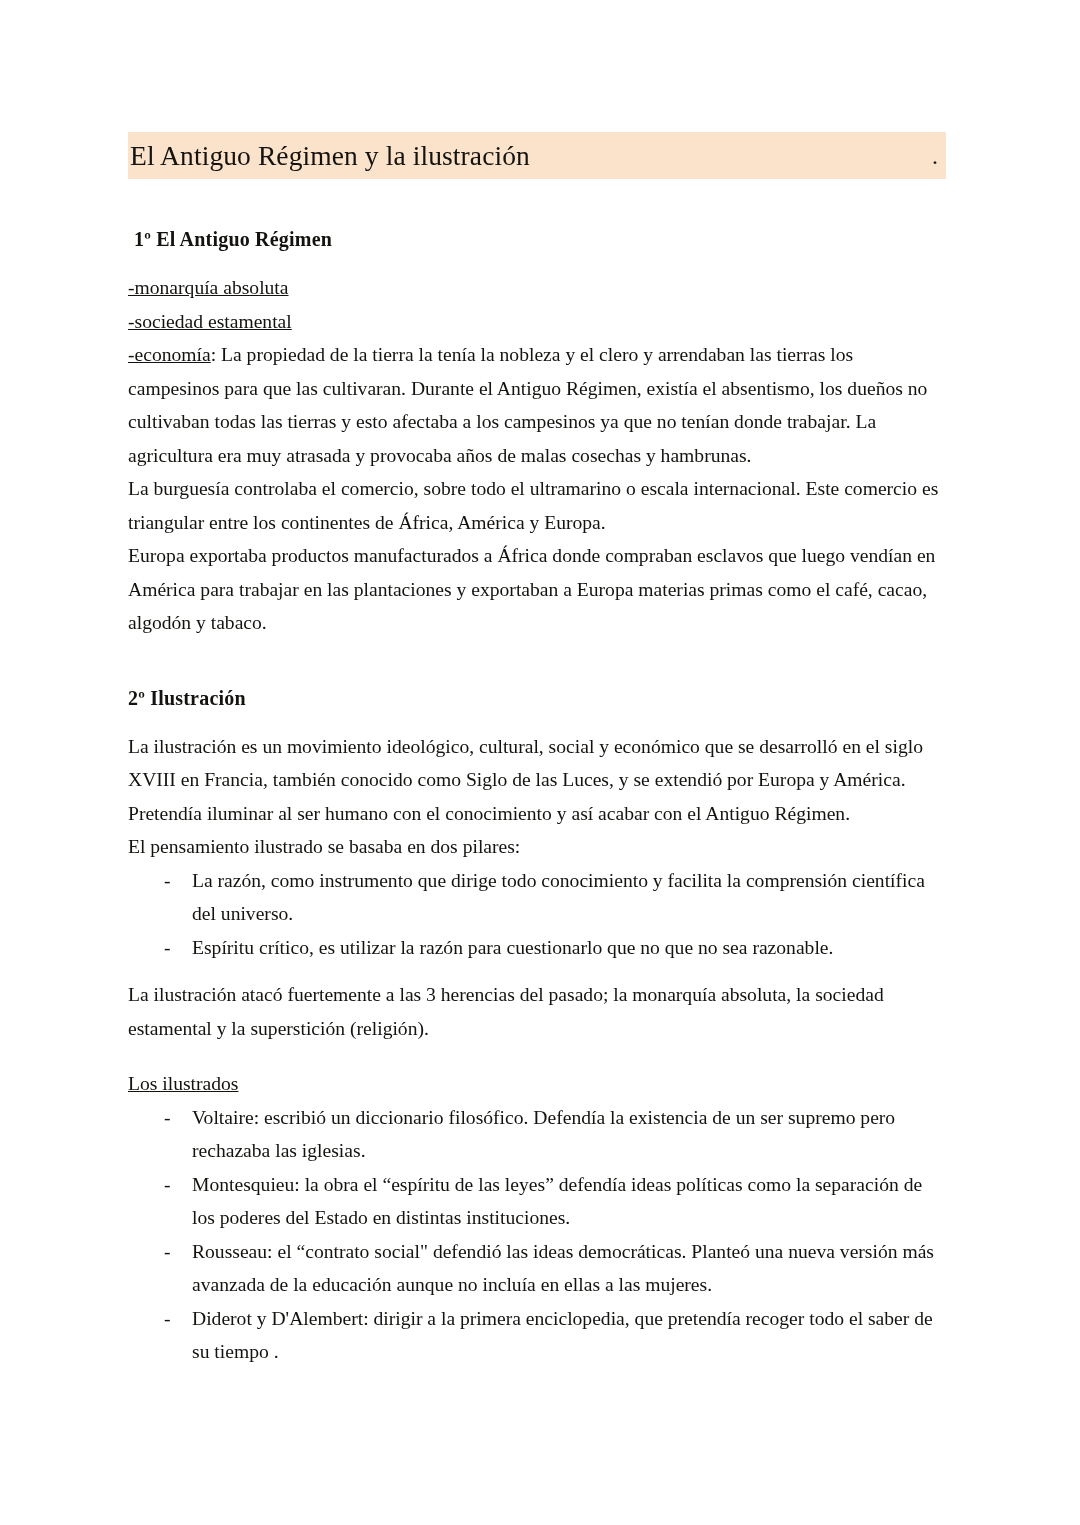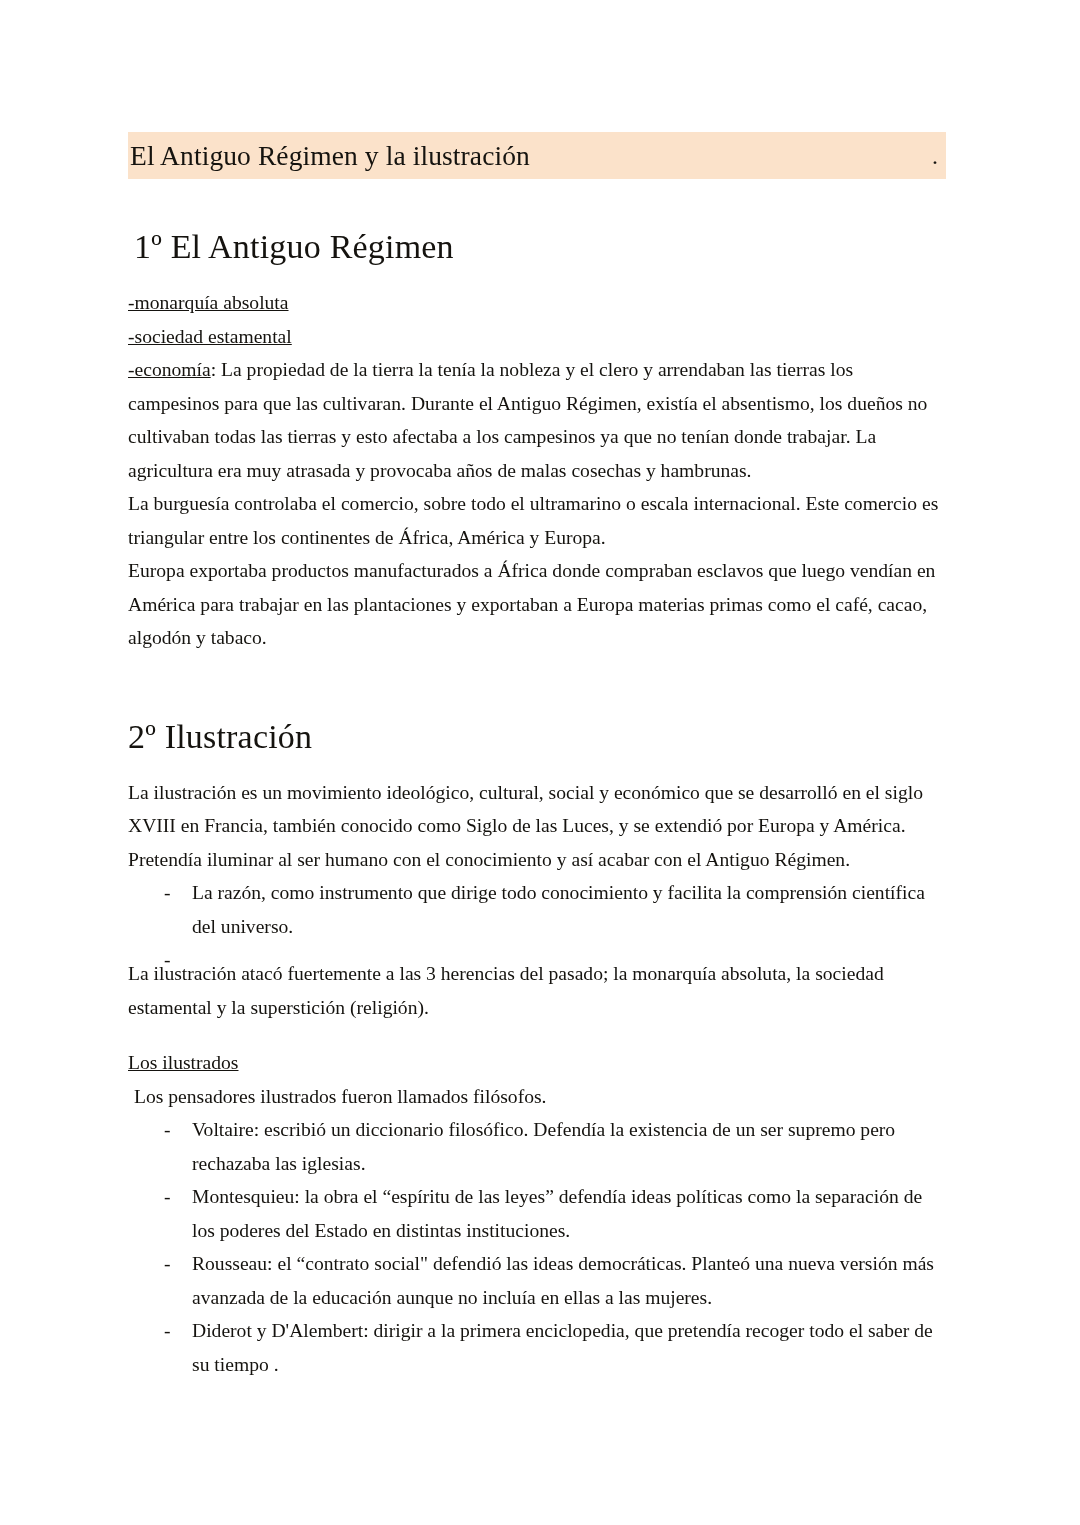--- a/index.html
+++ b/index.html
@@ -47,27 +47,28 @@
     white-space: nowrap;
   }
   .title-dot {
     font-size: 24px;
     line-height: 1;
     padding-right: 6px;
   }
 
   
   .section-heading {
-    font-size: 34px;
+    font-size: 20px;
     margin-top: 49px;
     margin-left: 6px;
     letter-spacing: 0.2px;
+    font-weight: bold;
   }
   .section-heading.second {
-    margin-top: 63px;
+    margin-top: 47px;
     margin-left: 0;
   }
 
   
   .body-block {
     font-size: 19.6px;
     line-height: 33.5px;
     margin-top: 20px;
   }
   .body-block p {
@@ -129,43 +130,44 @@
         <span class="u">-economía</span><span>: La propiedad de la tierra la tenía la nobleza y el clero y arrendaban las tierras los campesinos para que las cultivaran. Durante el Antiguo Régimen, existía el absentismo, los dueños no cultivaban todas las tierras y esto afectaba  a los campesinos ya que no tenían donde trabajar. La agricultura era muy atrasada y provocaba años de malas cosechas y hambrunas.</span>
       </p>
       <p>La burguesía controlaba el comercio, sobre todo el ultramarino o escala internacional. Este comercio es triangular entre los continentes de África, América y Europa.</p>
       <p>Europa exportaba productos manufacturados a África donde compraban esclavos que luego vendían en América para trabajar en las plantaciones y exportaban a Europa materias primas como el café, cacao, algodón y tabaco.</p>
     </div>
 
     <div class="section-heading second">2º Ilustración</div>
 
     <div class="body-block">
       <p>La ilustración es un movimiento ideológico, cultural, social y económico que se desarrolló en el siglo XVIII en Francia, también conocido como Siglo de las Luces, y se extendió por Europa y América. Pretendía iluminar al ser humano con el conocimiento y así acabar con el Antiguo Régimen.</p>
+      <p>El pensamiento ilustrado se basaba en dos pilares:</p>
     </div>
 
     <ul class="dash-list">
       <li>
         <span class="dash">-</span>
         <span>La razón, como instrumento que dirige todo conocimiento y facilita la comprensión científica del universo.</span>
       </li>
       <li>
         <span class="dash">-</span>
+        <span> Espíritu crítico, es utilizar la razón para cuestionarlo que no que no sea razonable.</span>
       </li>
     </ul>
 
     <div class="body-block" style="margin-top:14px">
       <p>La ilustración atacó fuertemente a las 3 herencias del pasado; la monarquía absoluta, la sociedad estamental y la superstición (religión).</p>
     </div>
 
     <div class="gap-md"></div>
 
     <div class="body-block" style="margin-top:0">
       <p>
         <span class="heading-underline">Los ilustrados</span>
       </p>
-      <p class="tight-indent"> Los pensadores ilustrados fueron llamados filósofos.</p>
     </div>
 
     <ul class="dash-list">
       <li>
         <span class="dash">-</span>
         <span class="b">Voltaire</span><span>: escribió un diccionario filosófico. Defendía la existencia de un ser supremo pero rechazaba las iglesias.</span>
       </li>
       <li>
         <span class="dash">-</span>
         <span class="b"> Montesquieu</span><span>: la obra el “espíritu de las leyes” defendía ideas políticas como la separación de los poderes del Estado en distintas instituciones.</span>

